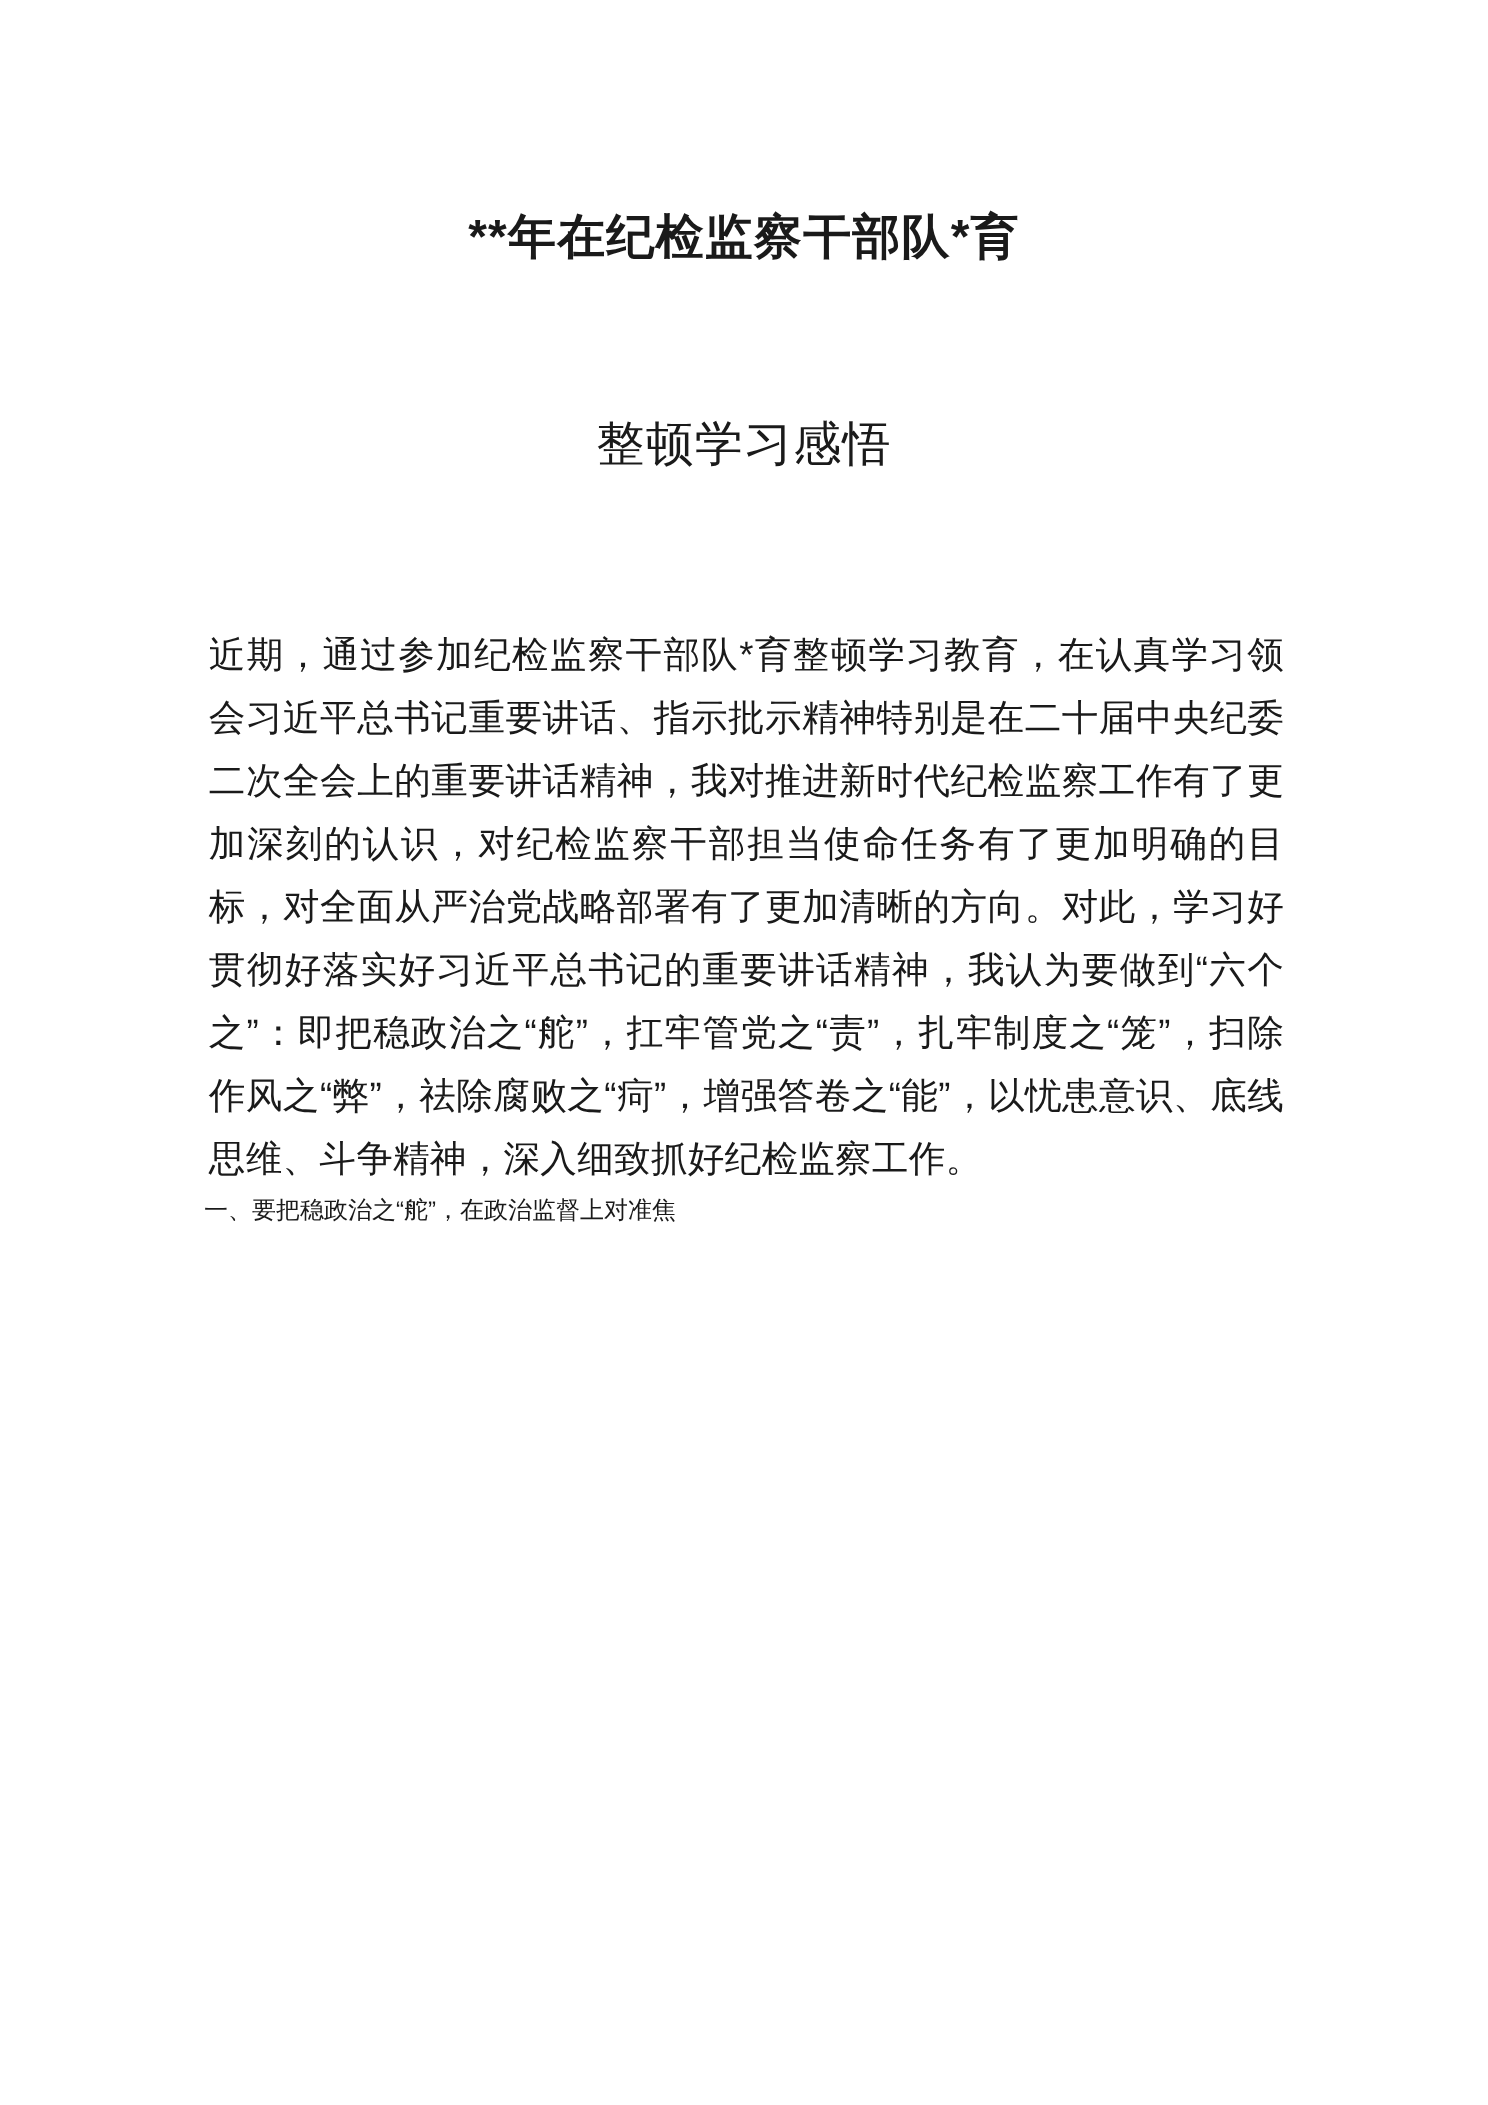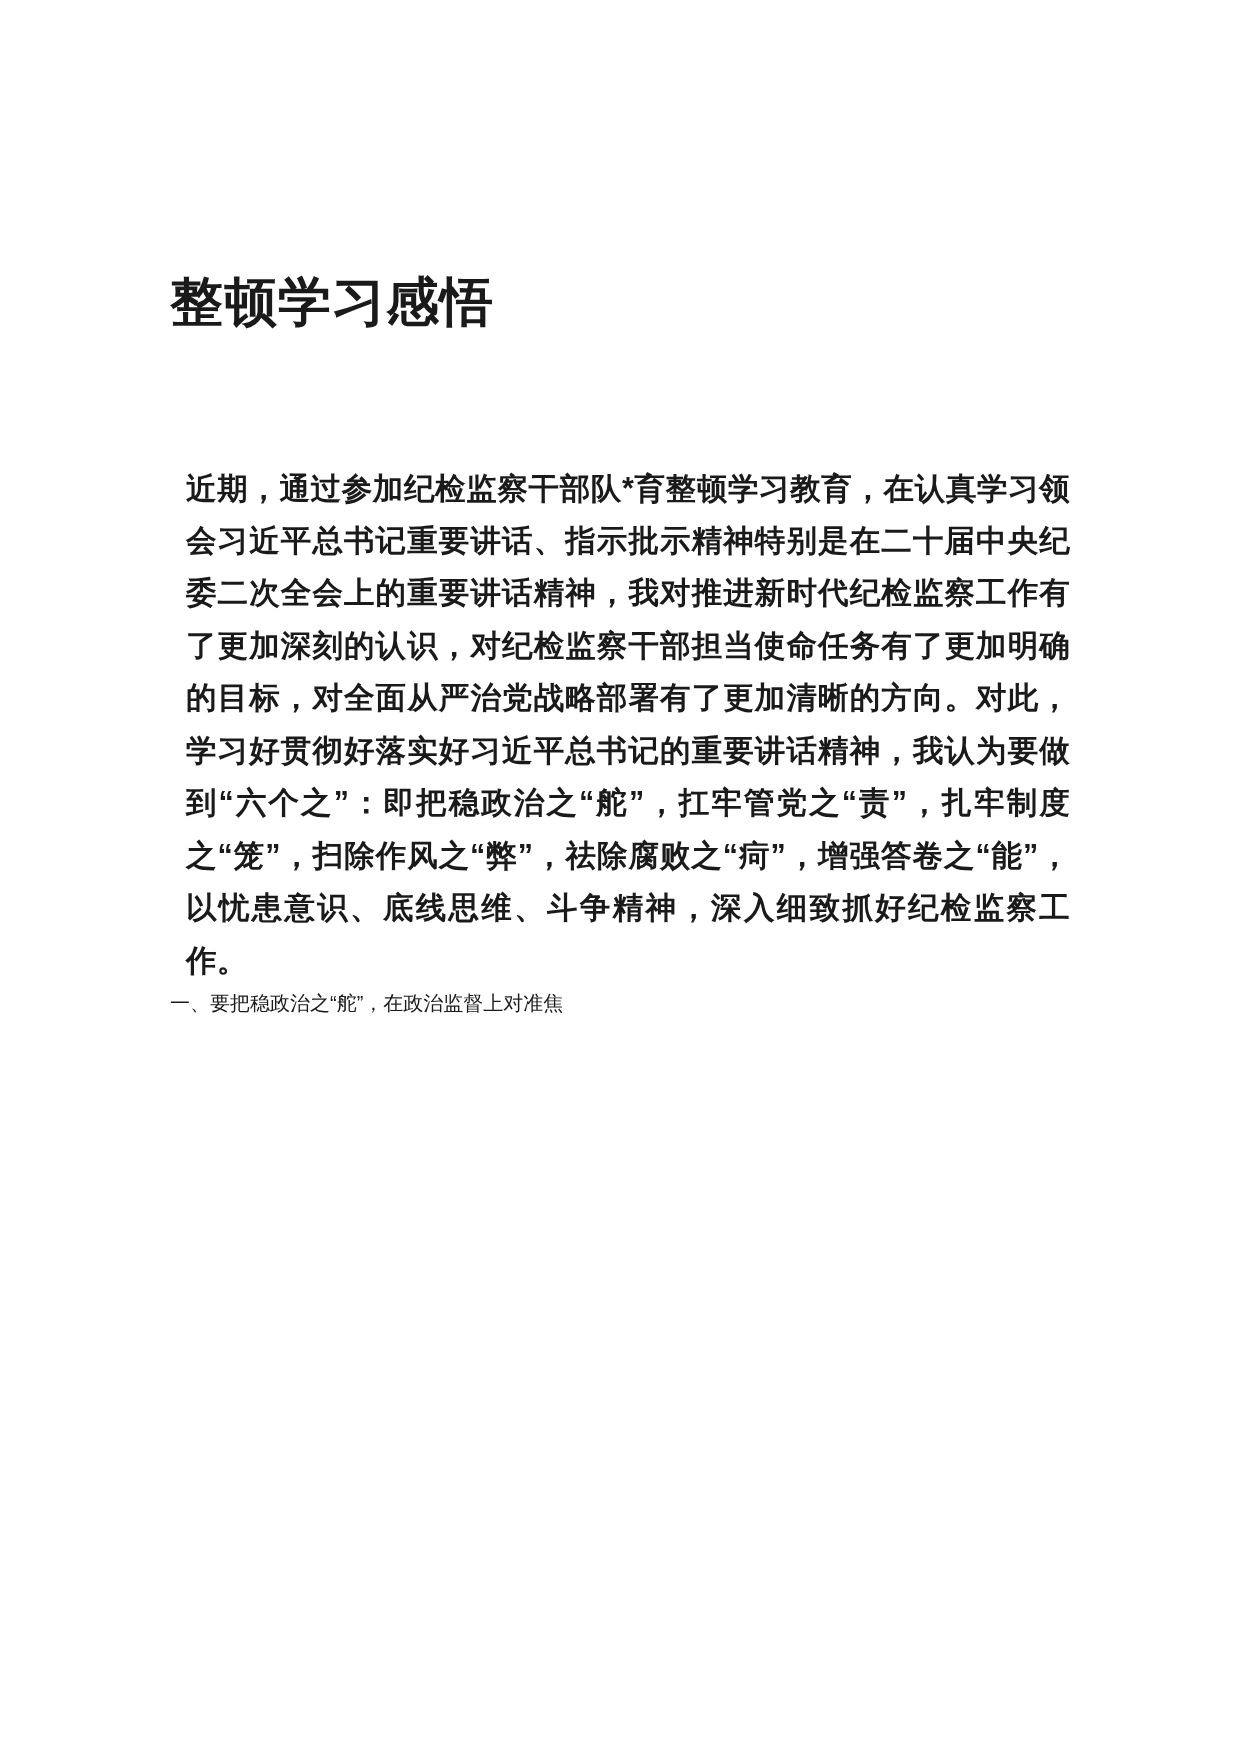--- a/index.html
+++ b/index.html
@@ -24,52 +24,52 @@
   .doc-title {
     font-size: 40px;
     font-weight: bold;
     text-align: center;
     letter-spacing: 1px;
     line-height: 1.5;
     margin: 0;
     padding-top: 18px;
   }
   .doc-title-second {
-    font-size: 53px;
-    font-weight: bold;
-    text-align: left;
+    font-size: 40px;
+    font-weight: normal;
+    text-align: center;
     letter-spacing: 1px;
     line-height: 1.5;
     margin: 0;
     padding-top: 112px;
   }
   .body-block {
     margin-top: 120px;
   }
   p.para {
     font-size: 30.5px;
     line-height: 1.72;
-    margin: 0 0 0 16px;
+    margin: 0 0 0 4px;
     text-align: justify;
     text-justify: inter-ideograph;
     letter-spacing: 0.2px;
-    font-weight: bold;
   }
   .heading-line {
     font-size: 20px;
     line-height: 1.72;
     margin: 0;
     text-align: left;
   }
 </style>
 </head>
 <body>
 
 <div class="page">
 
+  <h1 class="doc-title">**年在纪检监察干部队*育</h1>
 
   <h1 class="doc-title-second">整顿学习感悟</h1>
 
   <div class="body-block">
     <p class="para">近期，通过参加纪检监察干部队*育整顿学习教育，在认真学习领会习近平总书记重要讲话、指示批示精神特别是在二十届中央纪委二次全会上的重要讲话精神，我对推进新时代纪检监察工作有了更加深刻的认识，对纪检监察干部担当使命任务有了更加明确的目标，对全面从严治党战略部署有了更加清晰的方向。对此，学习好贯彻好落实好习近平总书记的重要讲话精神，我认为要做到“六个之”：即把稳政治之“舵”，扛牢管党之“责”，扎牢制度之“笼”，扫除作风之“弊”，祛除腐败之“疴”，增强答卷之“能”，以忧患意识、底线思维、斗争精神，深入细致抓好纪检监察工作。</p>
 
     <p class="heading-line">一、要把稳政治之“舵”，在政治监督上对准焦</p>
 
   </div>
 

